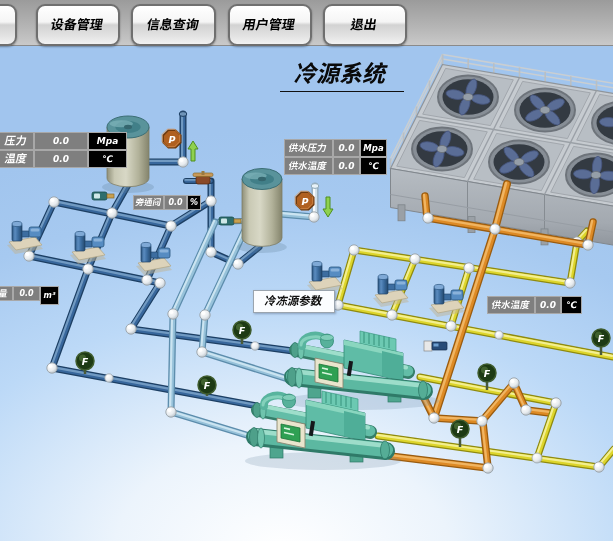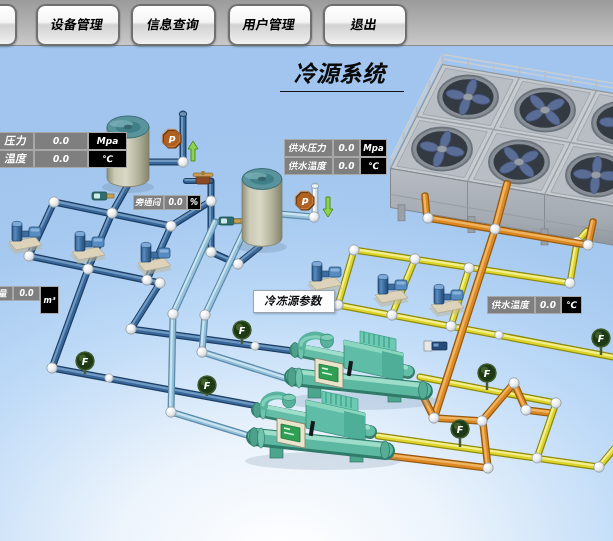--- a/index.html
+++ b/index.html
@@ -736,21 +736,21 @@
     <div class="drow">
       <div class="dcell" style="width:27px;height:15px;justify-content:flex-end;padding-right:2px" aria-label="流量">
           <svg class="cjk" width="21" height="10" viewBox="0 -7.7 21 10">
             <g fill="#fff" transform="skewX(-10) scale(0.036)">
               <use href="#g27969" x="0"></use>
               <use href="#g37327" x="250"></use>
             </g>
           </svg>
         </div>
       <div class="dcell num" style="width:27px;height:15px;font-size:8px">0.0</div>
-      <div class="dcell unit" style="width:19px;height:28px;font-size:8px">m³</div>
+      <div class="dcell unit" style="width:19px;height:19px;font-size:8px">m³</div>
     </div>
   </div>
 
   <div class="dtable" style="left:487px; top:296px">
     <div class="drow">
       <div class="dcell" style="width:48px;height:18px" aria-label="供水温度">
           <svg class="cjk" width="41" height="11" viewBox="0 -8.2 41 11">
             <g fill="#fff" transform="skewX(-10) scale(0.038)">
               <use href="#g20379" x="0"></use>
               <use href="#g27700" x="250"></use>

